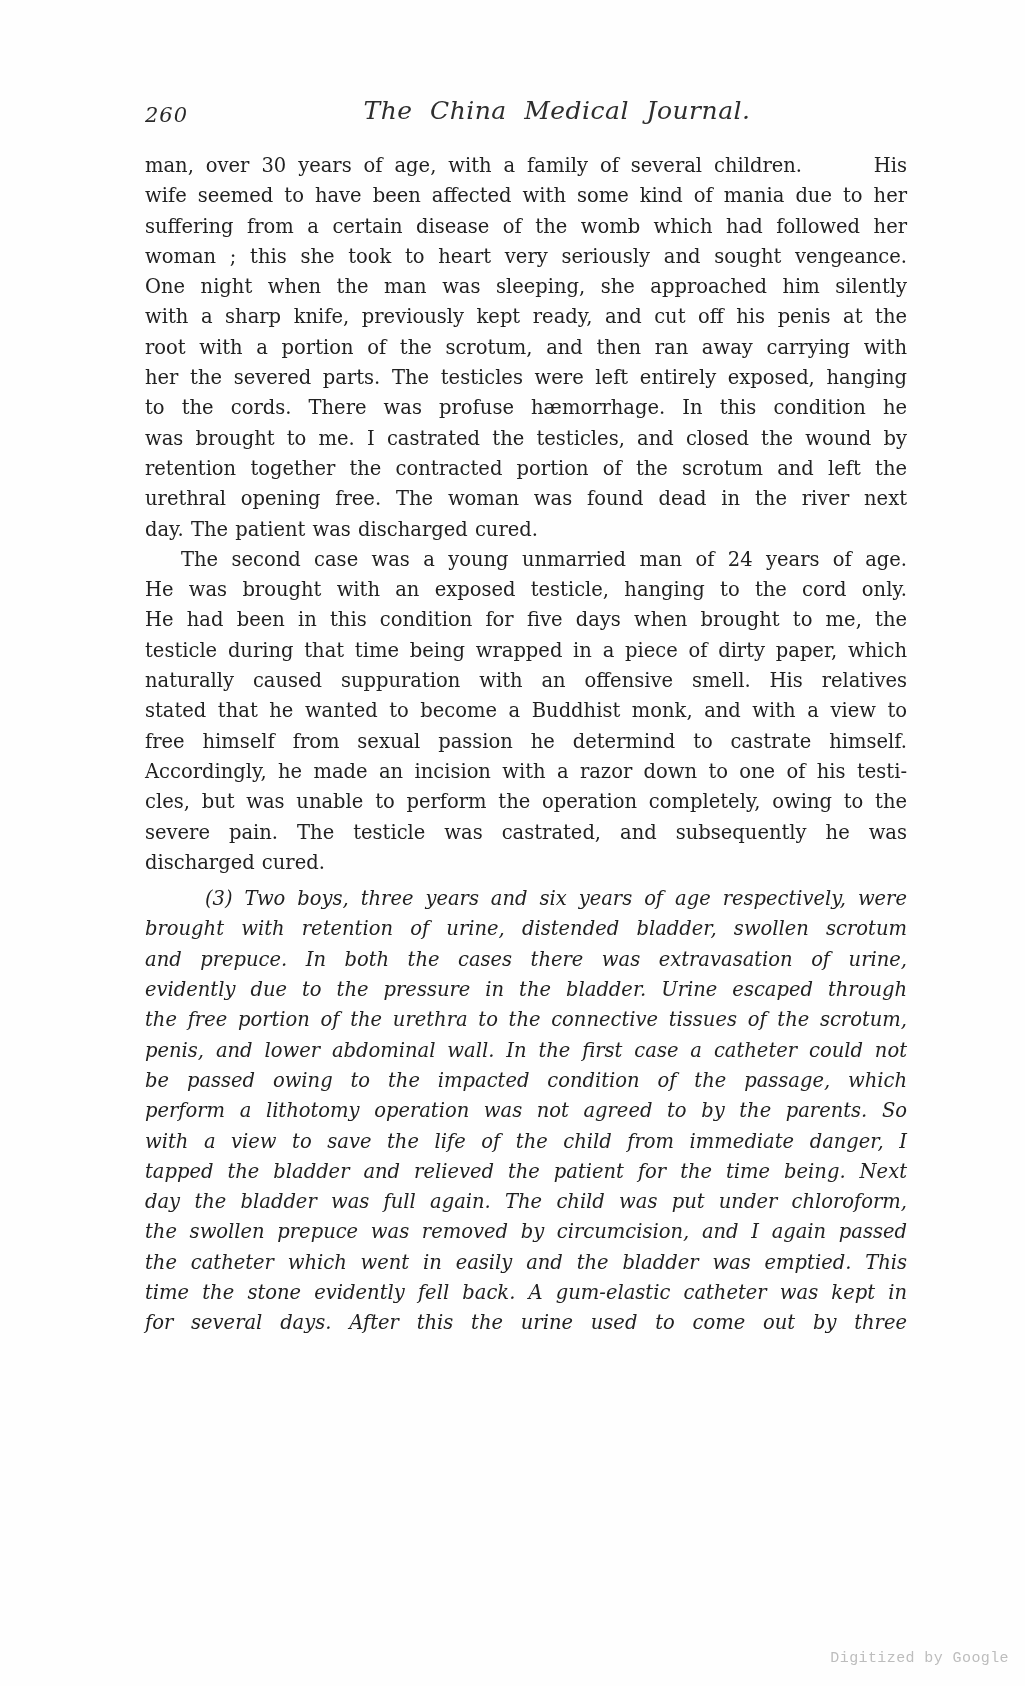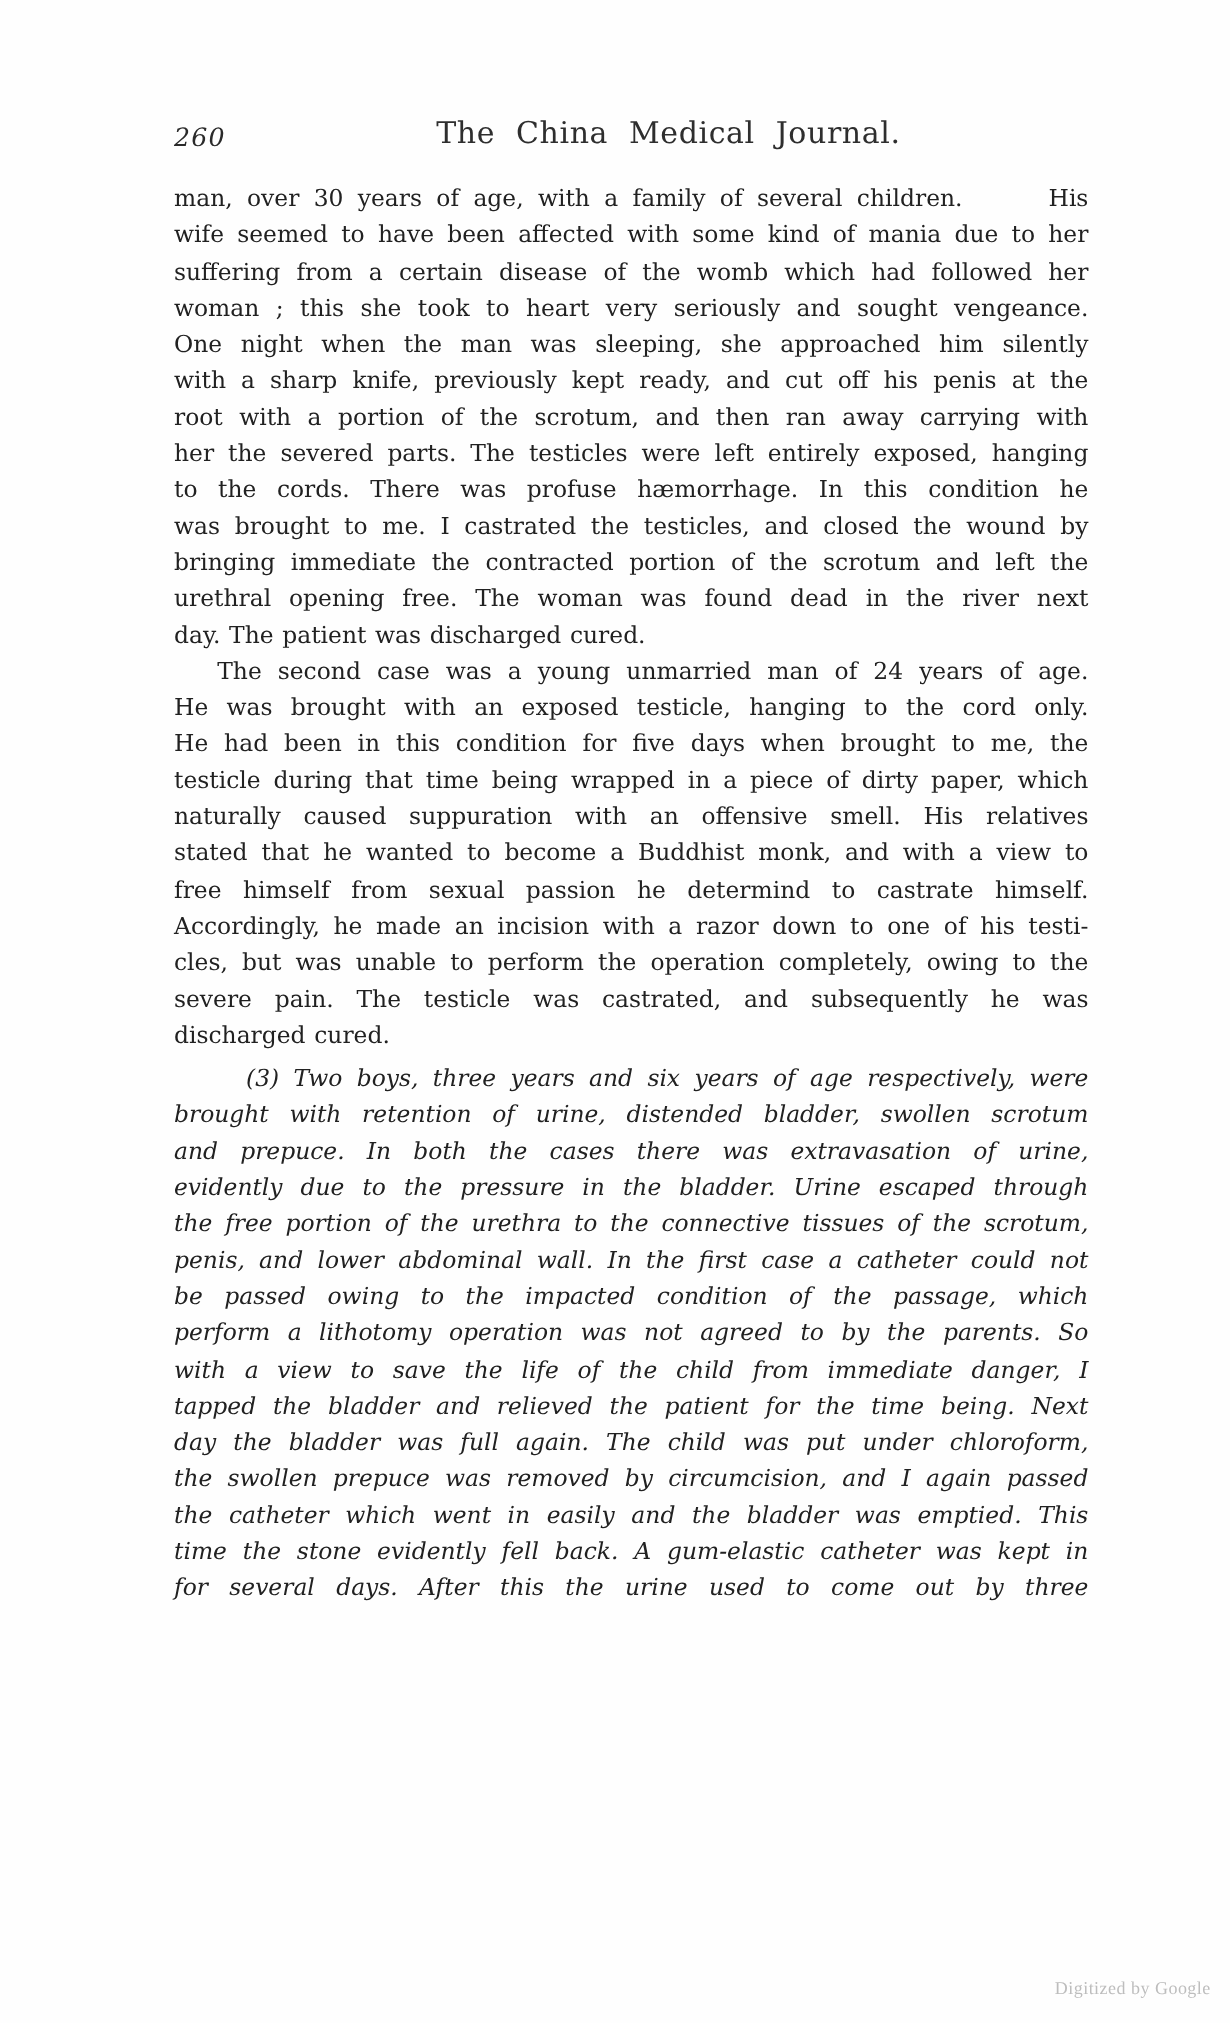--- a/index.html
+++ b/index.html
@@ -20,20 +20,21 @@
     font-size: 21px;
     color: #2a2a2a;
     letter-spacing: 1px;
     font-style: italic;
   }
   #journal-title {
     position: absolute;
     left: 557px; top: 96px;
     transform: translateX(-50%);
     font-size: 25px;
+    font-style: italic;
     color: #2e2e2e;
     white-space: nowrap;
     word-spacing: 9px;
     letter-spacing: 0.5px;
   }
   #page-body {
     position: absolute;
     left: 145px; top: 151px;
     width: 762px;
     font-size: 19.5px;
@@ -48,21 +49,21 @@
   }
   .line.lastline {
     text-align-last: left;
   }
   .line.firstline {
     text-indent: var(--indent, 0px);
   }
   #watermark {
     position: absolute;
     right: 16px; bottom: 19px;
-    font-family: Liberation Serif, serif;
+    font-family: Liberation Mono, monospace;
     font-size: 15px;
     color: #bdbdbd;
     letter-spacing: 0.4px;
   }
 </style>
 </head>
 <body>
 
 <div id="page">
   <div id="page-number">260</div>
@@ -74,21 +75,21 @@
         <div class="line">man, over 30 years of age, with a family of several children.&nbsp;&nbsp;&nbsp;&nbsp;&nbsp; His</div>
         <div class="line">wife seemed to have been affected with some kind of mania due to her</div>
         <div class="line">suffering from a certain disease of the womb which had followed her</div>
         <div class="line">woman ; this she took to heart very seriously and sought vengeance.</div>
         <div class="line">One night when the man was sleeping, she approached him silently</div>
         <div class="line">with a sharp knife, previously kept ready, and cut off his penis at the</div>
         <div class="line">root with a portion of the scrotum, and then ran away carrying with</div>
         <div class="line">her the severed parts.  The testicles were left entirely exposed, hanging</div>
         <div class="line">to the cords.  There was profuse hæmorrhage.  In this condition he</div>
         <div class="line">was brought to me.  I castrated the testicles, and closed the wound by</div>
-        <div class="line">bringing immediate the contracted portion of the scrotum and left the</div>
+        <div class="line">retention together the contracted portion of the scrotum and left the</div>
         <div class="line">urethral opening free.  The woman was found dead in the river next</div>
         <div class="line lastline">day.  The patient was discharged cured.</div>
       </div>
       <div class="para" style="--indent: 36px;">
         <div class="line firstline">The second case was a young unmarried man of 24 years of age.</div>
         <div class="line">He was brought with an exposed testicle, hanging to the cord only.</div>
         <div class="line">He had been in this condition for five days when brought to me, the</div>
         <div class="line">testicle during that time being wrapped in a piece of dirty paper, which</div>
         <div class="line">naturally caused suppuration with an offensive smell.  His relatives</div>
         <div class="line">stated that he wanted to become a Buddhist monk, and with a view to</div>

